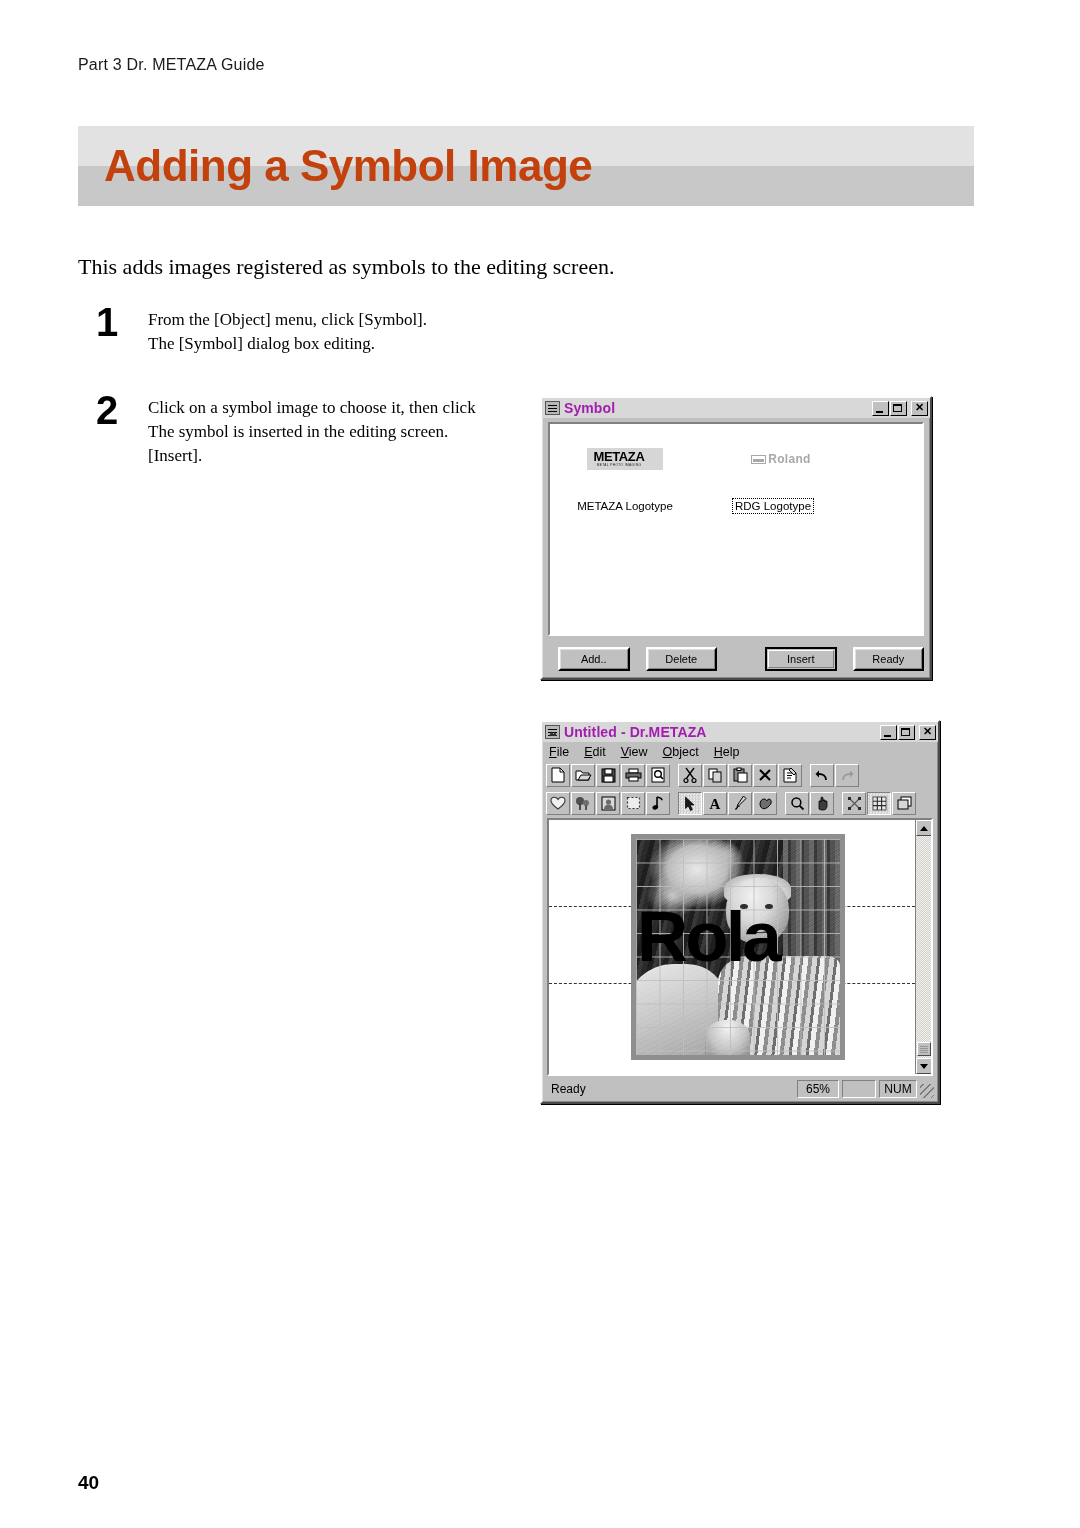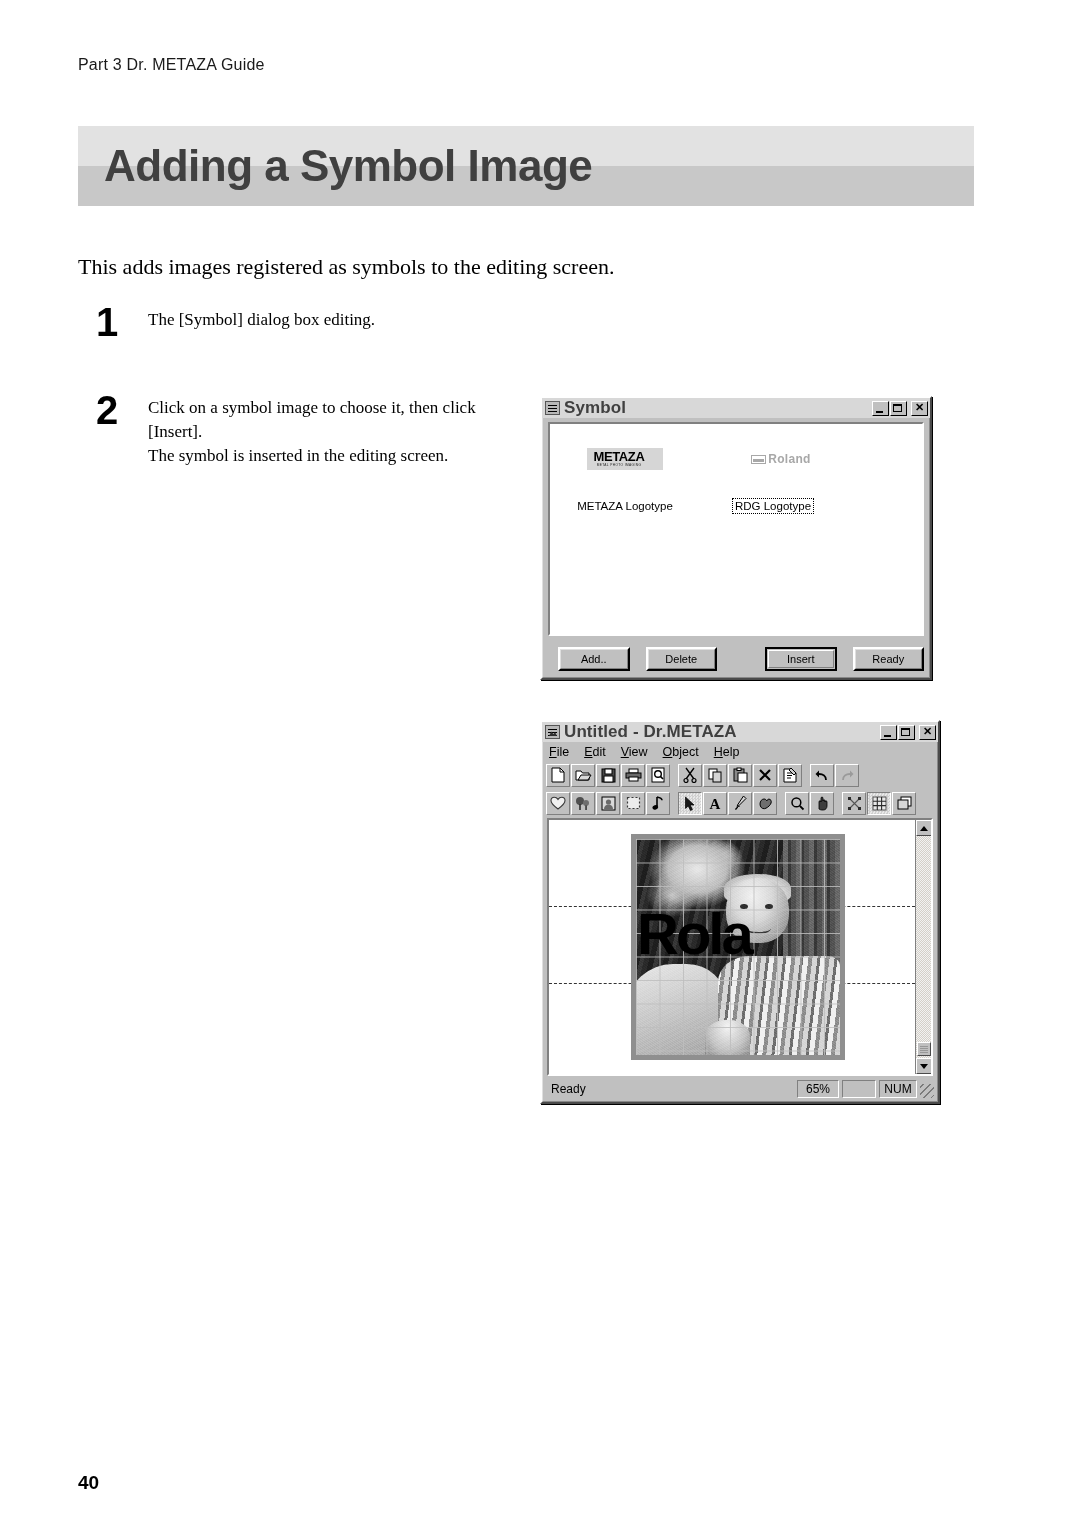--- a/index.html
+++ b/index.html
@@ -51,21 +51,21 @@
   }
   .title-band .band-title {
     position: absolute;
     left: 26px;
     top: 50%;
     transform: translateY(-50%);
     font-family: "Liberation Sans", sans-serif;
     font-weight: bold;
     font-size: 44px;
     letter-spacing: -0.5px;
-    color: #404040;
+    color: #c2410c;
     white-space: nowrap;
   }
 
   
   .intro {
     position: absolute;
     left: 78px;
     top: 252px;
     font-size: 22px;
     line-height: 1.35;
@@ -125,23 +125,23 @@
   .titlebar {
     height: 20px;
     background: #d8d8d8;
     display: flex;
     align-items: center;
     padding: 0 2px 0 3px;
     position: relative;
     z-index: 2;
   }
   .titlebar .tb-title {
-    font-size: 17px;
+    font-size: 14px;
     font-weight: bold;
-    color: #404040;
+    color: #a21caf;
     margin-left: 4px;
     white-space: nowrap;
     letter-spacing: 0.1px;
   }
   .tb-spacer { flex: 1; }
   .tb-buttons { display: flex; gap: 1px; align-items: center; }
   .tb-btn {
     width: 17px;
     height: 15px;
     background: #c0c0c0;
@@ -587,21 +587,21 @@
       linear-gradient(to bottom, rgba(190,190,190,.85) 1px, transparent 1px);
     background-size: 23.5px 23.5px;
   }
   .photo .rola-text {
     position: absolute;
     left: 1px;
     top: 36%;
     width: 100%;
     font-family: "Liberation Sans", sans-serif;
     font-weight: bold;
-    font-size: 58px;
+    font-size: 71px;
     line-height: .78;
     letter-spacing: -3px;
     color: #000;
     white-space: nowrap;
     transform: translateY(-14%);
   }
 
   
   .statusbar {
     position: absolute;
@@ -649,30 +649,31 @@
   <div class="band-top"></div>
   <div class="band-bottom"></div>
   <div class="band-title">Adding a Symbol Image</div>
 </div>
 
 <div class="intro">This adds images registered as symbols to the editing screen.</div>
 
 <div class="step" id="step-1">
   <div class="step-num">1</div>
   <div class="step-body">
+    <div>From the [Object] menu, click [Symbol].</div>
     <div>The [Symbol] dialog box editing.</div>
   </div>
 </div>
 
 <div class="step" id="step-2">
   <div class="step-num">2</div>
   <div class="step-body">
     <div>Click on a symbol image to choose it, then click</div>
+    <div>The symbol is inserted in the editing screen.</div>
     <div>[Insert].</div>
-    <div>The symbol is inserted in the editing screen.</div>
   </div>
 </div>
 
 <div class="win" id="symbol-dialog">
   <div class="win-inner-line"></div>
 
   <div class="titlebar">
     <div class="tb-icon"></div>
     <div class="tb-title">Symbol</div>
     <div class="tb-spacer"></div>

